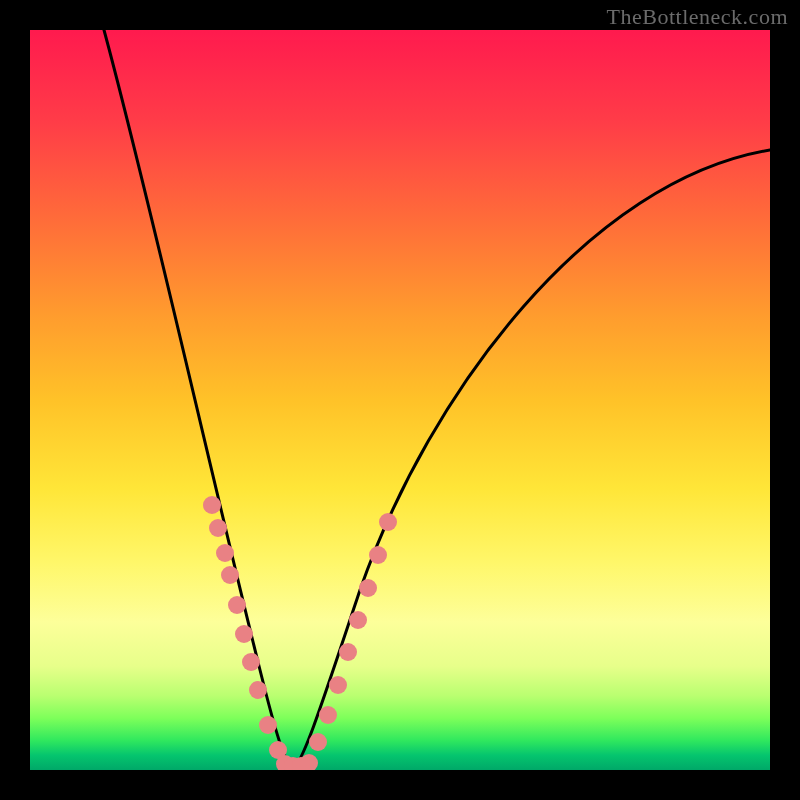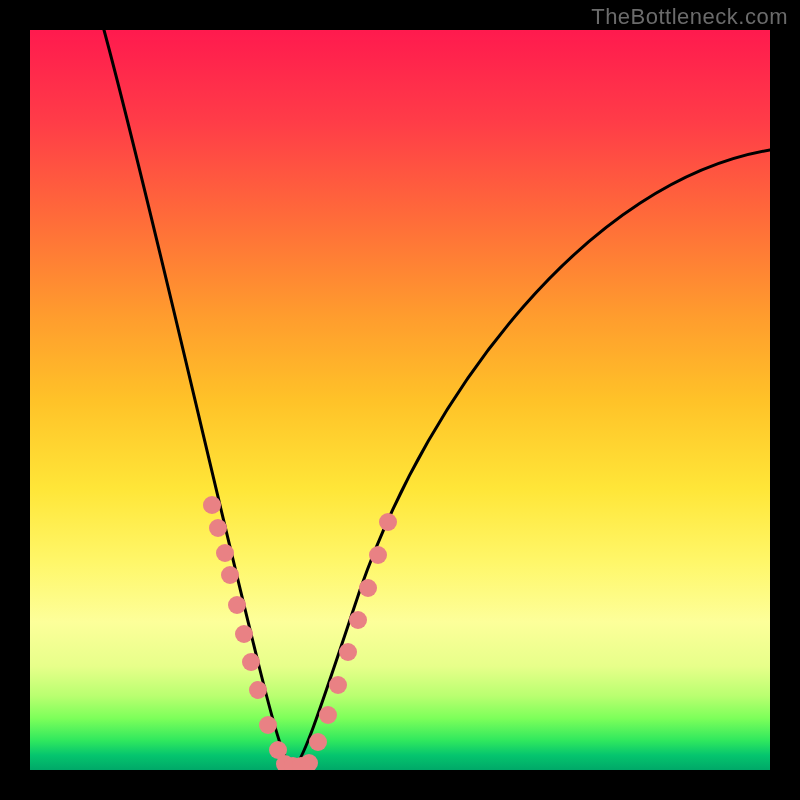--- a/index.html
+++ b/index.html
@@ -45,20 +45,21 @@
     inset: 0;
   }
   .watermark {
     position: absolute;
     top: 4px;
     right: 12px;
     color: #6b6b6b;
     font-size: 22px;
     letter-spacing: 0.5px;
     font-weight: 400;
+    font-family: Liberation Serif, serif;
   }
 </style>
 </head>
 <body>
 
 <div class="frame">
   <div class="gradient"></div>
   <svg class="curve" viewBox="0 0 740 740" preserveAspectRatio="none">
 
     <path d="M 74 0

